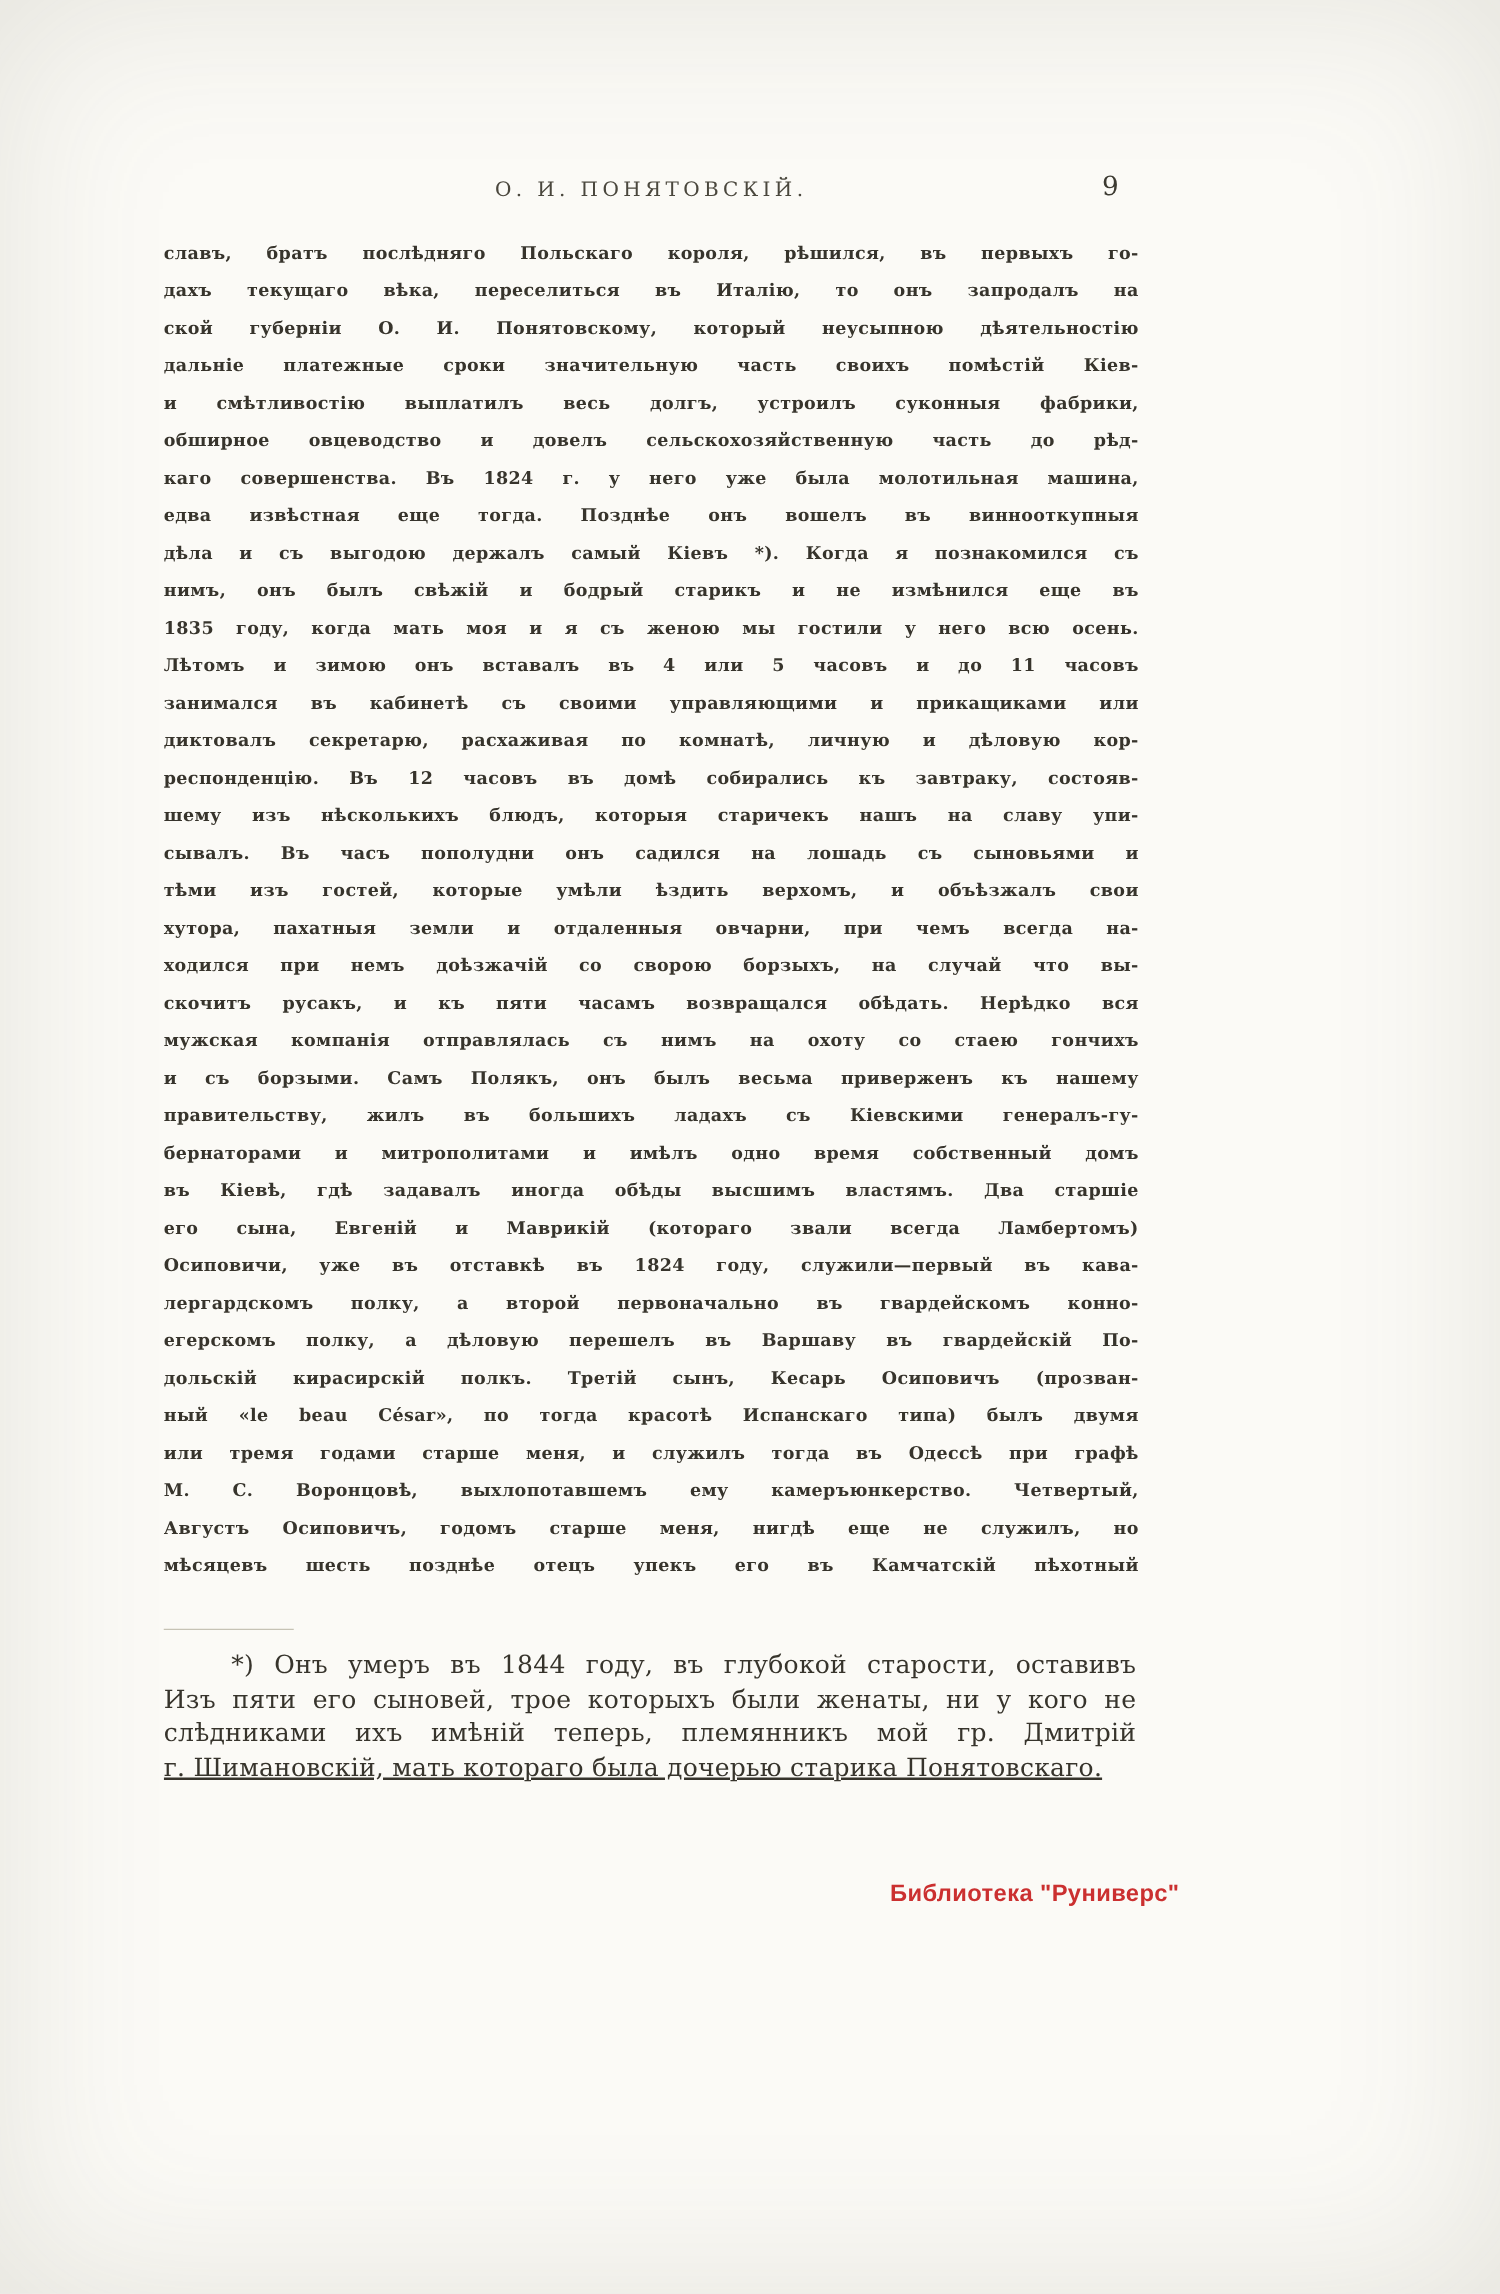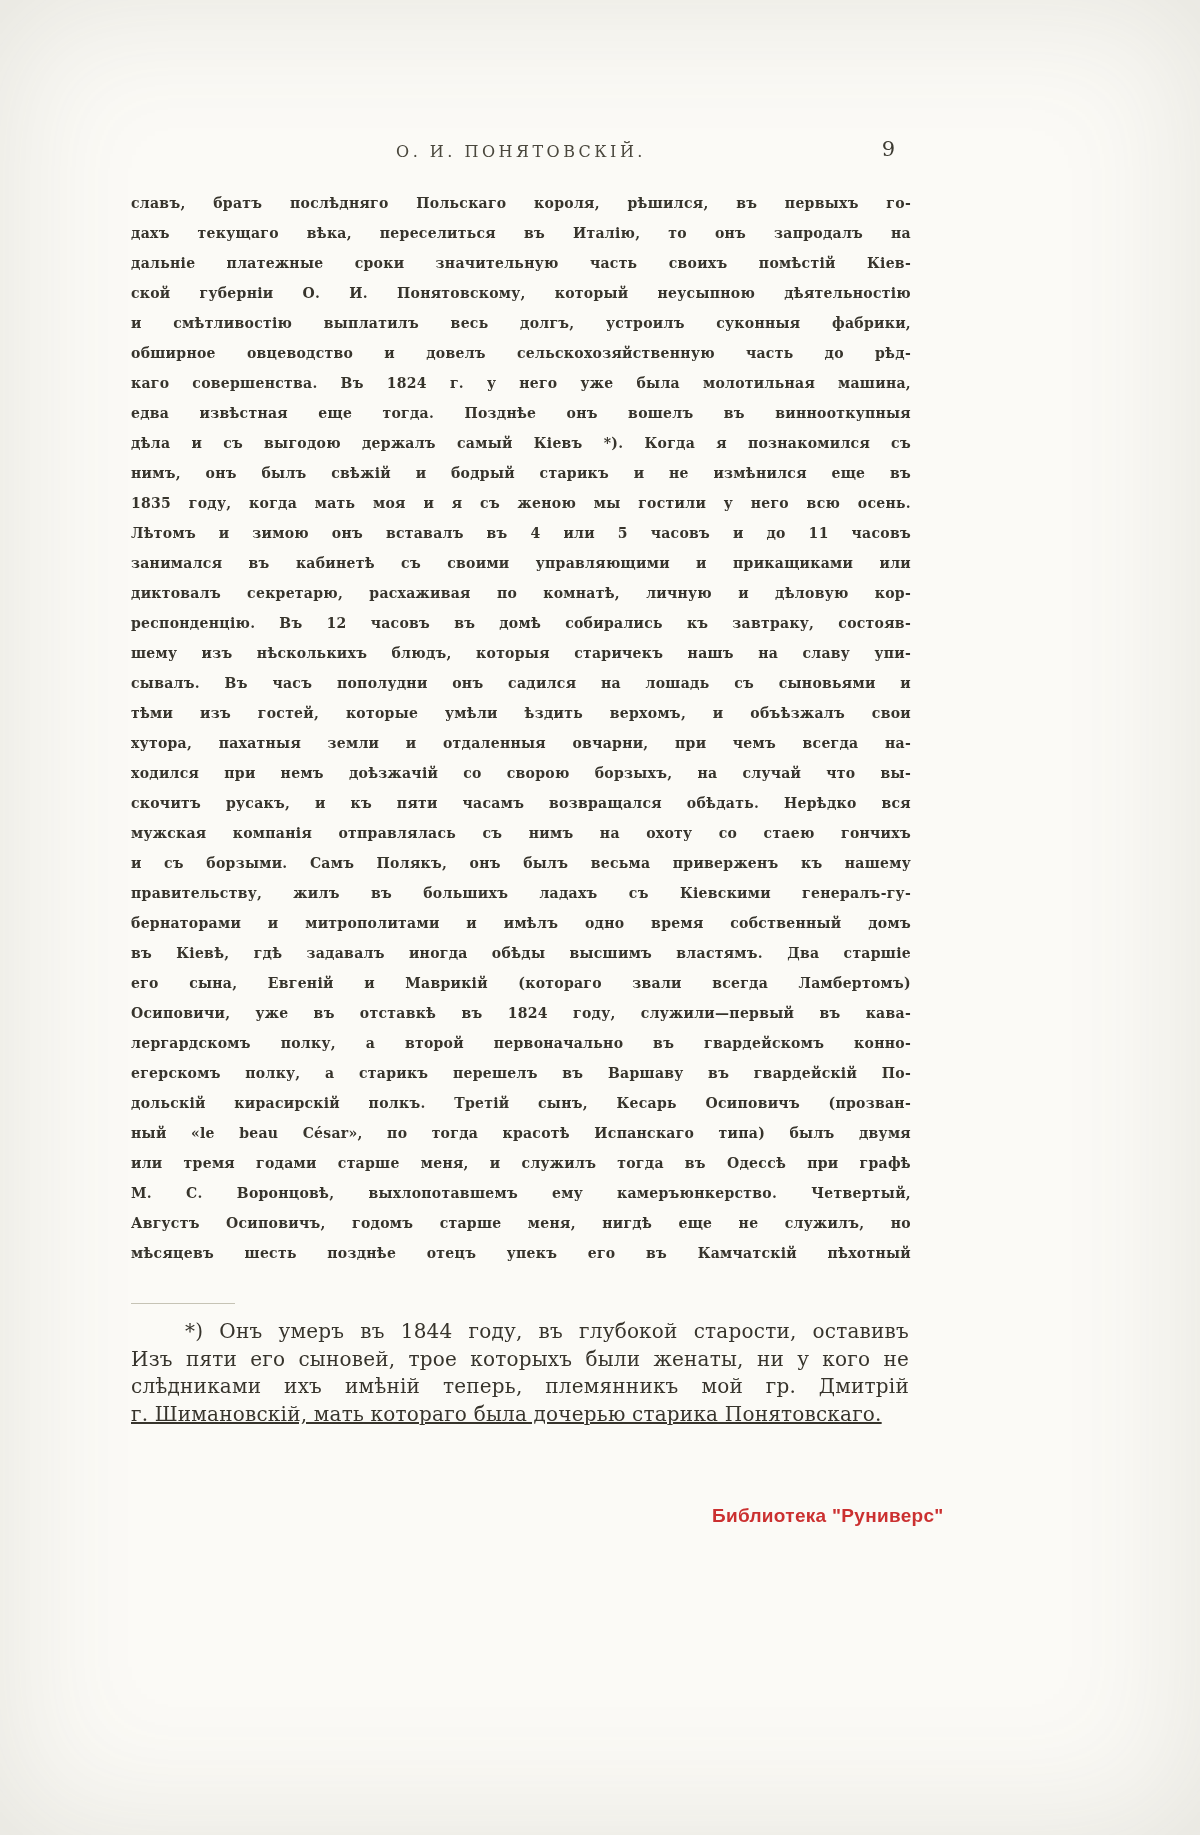--- a/index.html
+++ b/index.html
@@ -107,22 +107,22 @@
 <div class="page">
 
   <div class="header">
     <div class="running-title">О. И. ПОНЯТОВСКІЙ.</div>
     <div class="page-number">9</div>
   </div>
 
   <div class="body-text">
       <div class="body-line">славъ, братъ послѣдняго Польскаго короля, рѣшился, въ первыхъ го-</div>
       <div class="body-line">дахъ текущаго вѣка, переселиться въ Италію, то онъ запродалъ на</div>
+      <div class="body-line">ской губерніи О. И. Понятовскому, который неусыпною дѣятельностію</div>
       <div class="body-line">дальніе платежные сроки значительную часть своихъ помѣстій Кіев-</div>
-      <div class="body-line">ской губерніи О. И. Понятовскому, который неусыпною дѣятельностію</div>
       <div class="body-line">и смѣтливостію выплатилъ весь долгъ, устроилъ суконныя фабрики,</div>
       <div class="body-line">обширное овцеводство и довелъ сельскохозяйственную часть до рѣд-</div>
       <div class="body-line">каго совершенства. Въ 1824 г. у него уже была молотильная машина,</div>
       <div class="body-line">едва извѣстная еще тогда. Позднѣе онъ вошелъ въ виннооткупныя</div>
       <div class="body-line">дѣла и съ выгодою держалъ самый Кіевъ *). Когда я познакомился съ</div>
       <div class="body-line">нимъ, онъ былъ свѣжій и бодрый старикъ и не измѣнился еще въ</div>
       <div class="body-line">1835 году, когда мать моя и я съ женою мы гостили у него всю осень.</div>
       <div class="body-line">Лѣтомъ и зимою онъ вставалъ въ 4 или 5 часовъ и до 11 часовъ</div>
       <div class="body-line">занимался въ кабинетѣ съ своими управляющими и прикащиками или</div>
       <div class="body-line">диктовалъ секретарю, расхаживая по комнатѣ, личную и дѣловую кор-</div>
@@ -134,21 +134,21 @@
       <div class="body-line">ходился при немъ доѣзжачій со сворою борзыхъ, на случай что вы-</div>
       <div class="body-line">скочитъ русакъ, и къ пяти часамъ возвращался обѣдать. Нерѣдко вся</div>
       <div class="body-line">мужская компанія отправлялась съ нимъ на охоту со стаею гончихъ</div>
       <div class="body-line">и съ борзыми. Самъ Полякъ, онъ былъ весьма приверженъ къ нашему</div>
       <div class="body-line">правительству, жилъ въ большихъ ладахъ съ Кіевскими генералъ-гу-</div>
       <div class="body-line">бернаторами и митрополитами и имѣлъ одно время собственный домъ</div>
       <div class="body-line">въ Кіевѣ, гдѣ задавалъ иногда обѣды высшимъ властямъ. Два старшіе</div>
       <div class="body-line">его сына, Евгеній и Маврикій (котораго звали всегда Ламбертомъ)</div>
       <div class="body-line">Осиповичи, уже въ отставкѣ въ 1824 году, служили—первый въ кава-</div>
       <div class="body-line">лергардскомъ полку, а второй первоначально въ гвардейскомъ конно-</div>
-      <div class="body-line">егерскомъ полку, а старикъ перешелъ въ Варшаву въ гвардейскій По-</div>
+      <div class="body-line">егерскомъ полку, а дѣловую перешелъ въ Варшаву въ гвардейскій По-</div>
       <div class="body-line">дольскій кирасирскій полкъ. Третій сынъ, Кесарь Осиповичъ (прозван-</div>
       <div class="body-line">ный «le beau César», по тогда красотѣ Испанскаго типа) былъ двумя</div>
       <div class="body-line">или тремя годами старше меня, и служилъ тогда въ Одессѣ при графѣ</div>
       <div class="body-line">М. С. Воронцовѣ, выхлопотавшемъ ему камеръюнкерство. Четвертый,</div>
       <div class="body-line">Августъ Осиповичъ, годомъ старше меня, нигдѣ еще не служилъ, но</div>
       <div class="body-line">мѣсяцевъ шесть позднѣе отецъ упекъ его въ Камчатскій пѣхотный</div>
     </div>
 
   <div class="footnote-rule"></div>
 

